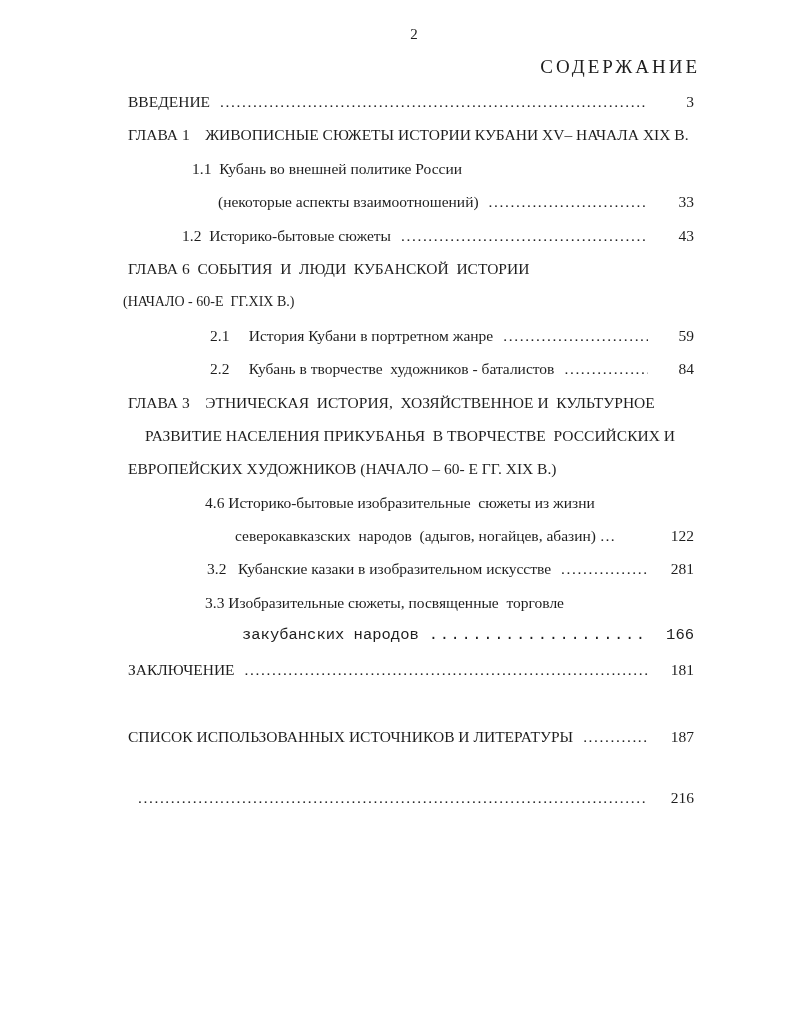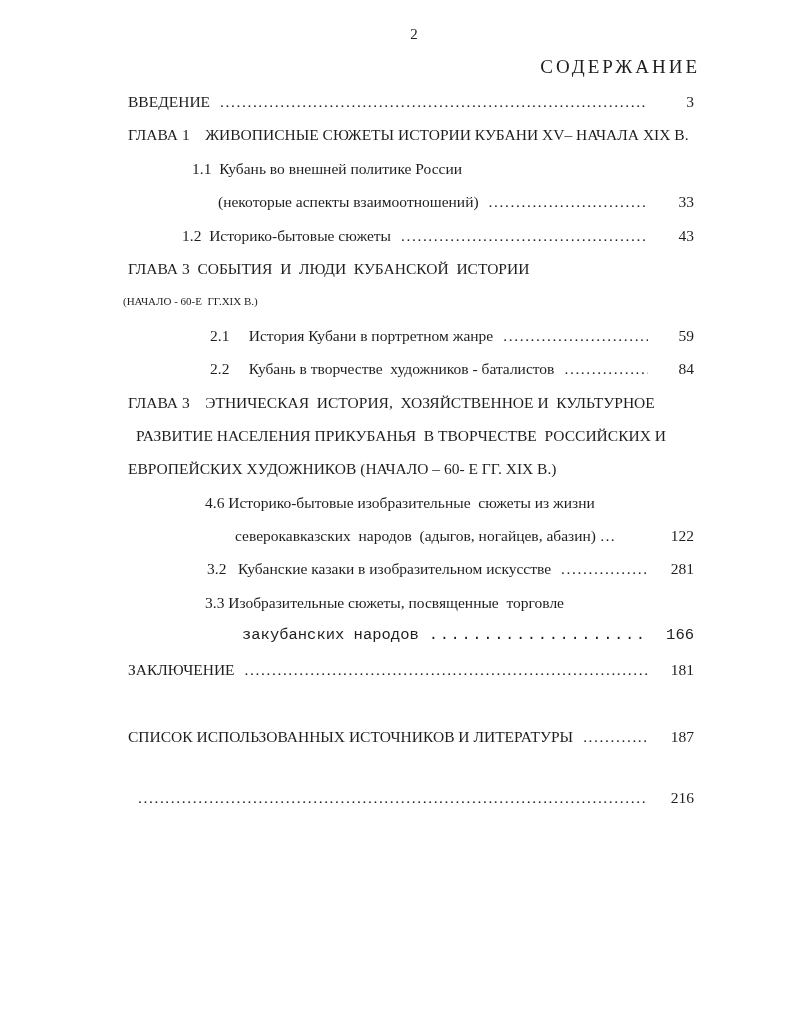--- a/index.html
+++ b/index.html
@@ -37,21 +37,21 @@
     margin-top: 7px;
   }
   .toc-row {
     display: flex;
     align-items: baseline;
     height: 33.4px;
     line-height: 33.4px;
     font-size: 15.5px;
   }
   .toc-row.small .toc-text {
-    font-size: 11px;
+    font-size: 14px;
   }
   .toc-text {
     white-space: pre;
     flex: 0 0 auto;
   }
   .leader {
     flex: 1 1 auto;
     min-width: 0;
     overflow: hidden;
     white-space: nowrap;
@@ -88,39 +88,39 @@
           <span class="toc-text">(некоторые аспекты взаимоотношений)</span>
           <span class="leader" aria-hidden="true">................................................................................................................................................................................................................................................</span>
           <span class="toc-page">33</span>
         </div>
         <div class="toc-row" style="margin-left: 54px;">
           <span class="toc-text">1.2  Историко-бытовые сюжеты</span>
           <span class="leader" aria-hidden="true">................................................................................................................................................................................................................................................</span>
           <span class="toc-page">43</span>
         </div>
         <div class="toc-row" style="margin-left: 0px;">
-          <span class="toc-text">ГЛАВА 3  СОБЫТИЯ  И  ЛЮДИ  КУБАНСКОЙ  ИСТОРИИ</span>
+          <span class="toc-text">ГЛАВА 6  СОБЫТИЯ  И  ЛЮДИ  КУБАНСКОЙ  ИСТОРИИ</span>
         </div>
         <div class="toc-row small" style="margin-left: -5px;">
           <span class="toc-text">(НАЧАЛО - 60-Е  ГГ.XIX В.)</span>
         </div>
         <div class="toc-row" style="margin-left: 82px;">
           <span class="toc-text">2.1     История Кубани в портретном жанре</span>
           <span class="leader" aria-hidden="true">................................................................................................................................................................................................................................................</span>
           <span class="toc-page">59</span>
         </div>
         <div class="toc-row" style="margin-left: 82px;">
           <span class="toc-text">2.2     Кубань в творчестве  художников - баталистов</span>
           <span class="leader" aria-hidden="true">................................................................................................................................................................................................................................................</span>
           <span class="toc-page">84</span>
         </div>
         <div class="toc-row" style="margin-left: 0px;">
           <span class="toc-text">ГЛАВА 3    ЭТНИЧЕСКАЯ  ИСТОРИЯ,  ХОЗЯЙСТВЕННОЕ И  КУЛЬТУРНОЕ</span>
         </div>
-        <div class="toc-row" style="margin-left: 8px;">
+        <div class="toc-row" style="margin-left: 17px;">
           <span class="toc-text">РАЗВИТИЕ НАСЕЛЕНИЯ ПРИКУБАНЬЯ  В ТВОРЧЕСТВЕ  РОССИЙСКИХ И</span>
         </div>
         <div class="toc-row" style="margin-left: 0px;">
           <span class="toc-text">ЕВРОПЕЙСКИХ ХУДОЖНИКОВ (НАЧАЛО – 60- Е ГГ. XIX В.)</span>
         </div>
         <div class="toc-row" style="margin-left: 77px;">
           <span class="toc-text">4.6 Историко-бытовые изобразительные  сюжеты из жизни</span>
         </div>
         <div class="toc-row" style="margin-left: 107px;">
           <span class="toc-text">северокавказских  народов  (адыгов, ногайцев, абазин) …</span>

